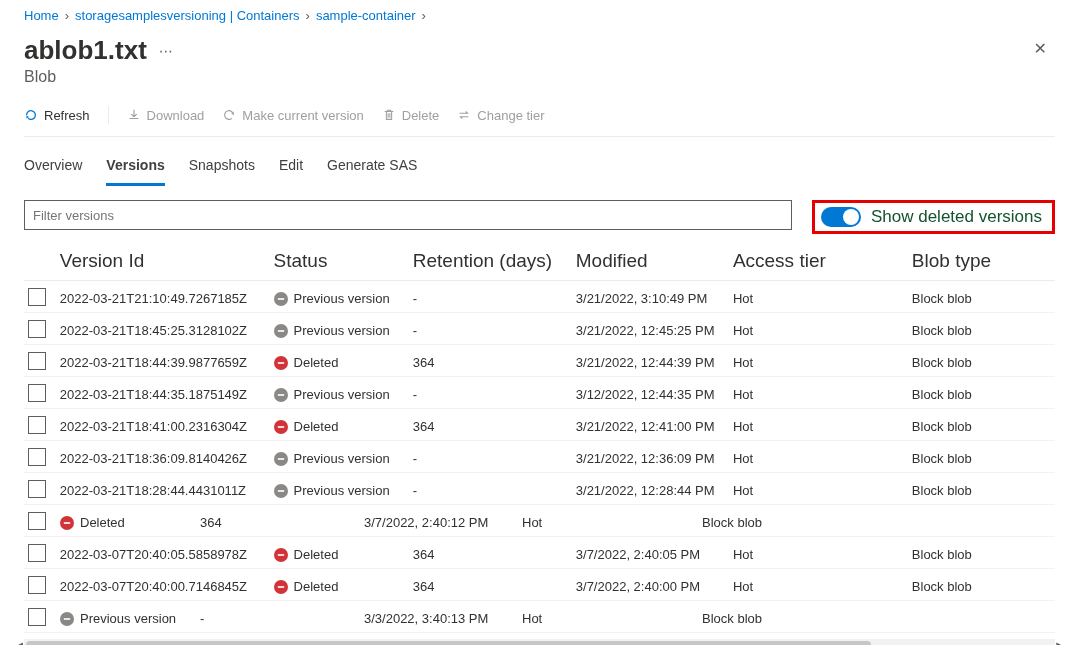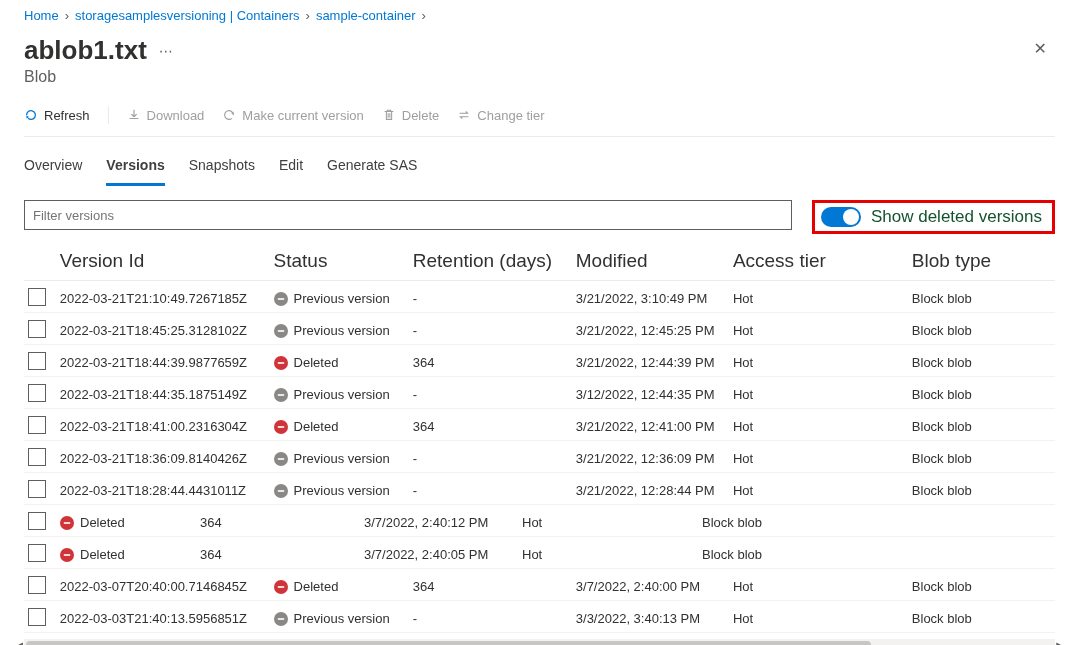--- a/index.html
+++ b/index.html
@@ -299,20 +299,21 @@
         </div>
         <div class="cell ret">364</div>
         <div class="cell mod">3/7/2022, 2:40:12 PM</div>
         <div class="cell tier">Hot</div>
         <div class="cell bt">Block blob</div>
       </div>
       <div class="row">
         <div class="cell ck">
           <div class="ckbox"></div>
         </div>
+        <div class="cell vid">2022-03-07T20:40:05.5858978Z</div>
         <div class="cell st">
           <span class="st-icon st-del">
             <svg viewBox="0 0 10 10">
               <rect x="1" y="4" width="8" height="2" fill="#fff"></rect>
             </svg>
           </span>
           <span>Deleted</span>
         </div>
         <div class="cell ret">364</div>
         <div class="cell mod">3/7/2022, 2:40:05 PM</div>
@@ -334,21 +335,20 @@
         </div>
         <div class="cell ret">364</div>
         <div class="cell mod">3/7/2022, 2:40:00 PM</div>
         <div class="cell tier">Hot</div>
         <div class="cell bt">Block blob</div>
       </div>
       <div class="row">
         <div class="cell ck">
           <div class="ckbox"></div>
         </div>
-        <div class="cell vid">2022-03-03T21:40:13.5956851Z</div>
         <div class="cell st">
           <span class="st-icon st-prev">
             <svg viewBox="0 0 10 10">
               <rect x="1" y="4" width="8" height="2" fill="#fff"></rect>
             </svg>
           </span>
           <span>Previous version</span>
         </div>
         <div class="cell ret">-</div>
         <div class="cell mod">3/3/2022, 3:40:13 PM</div>

